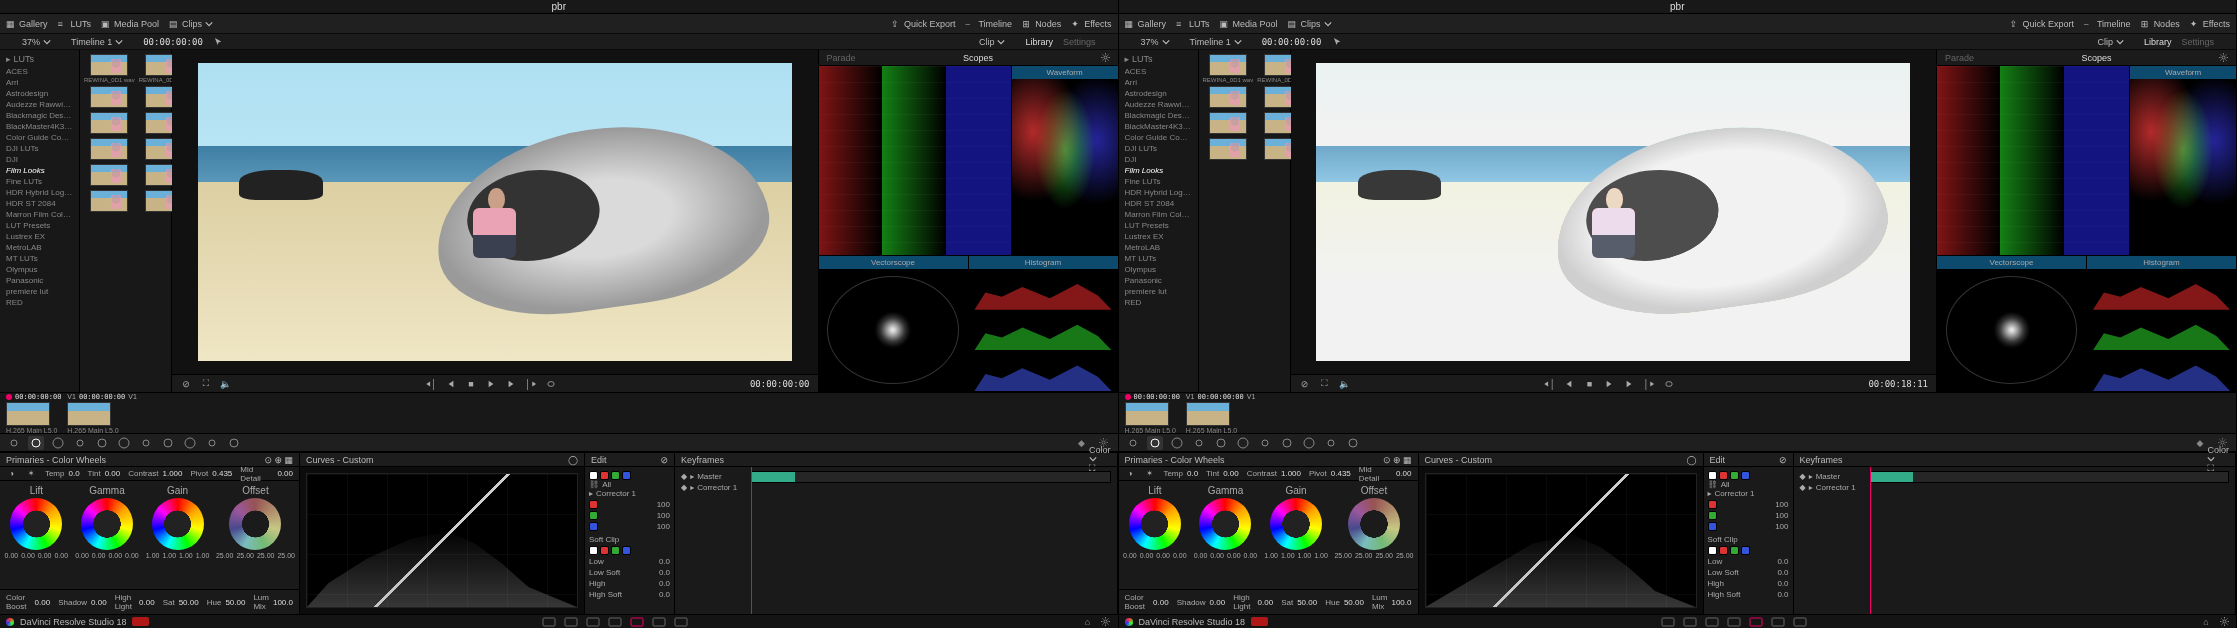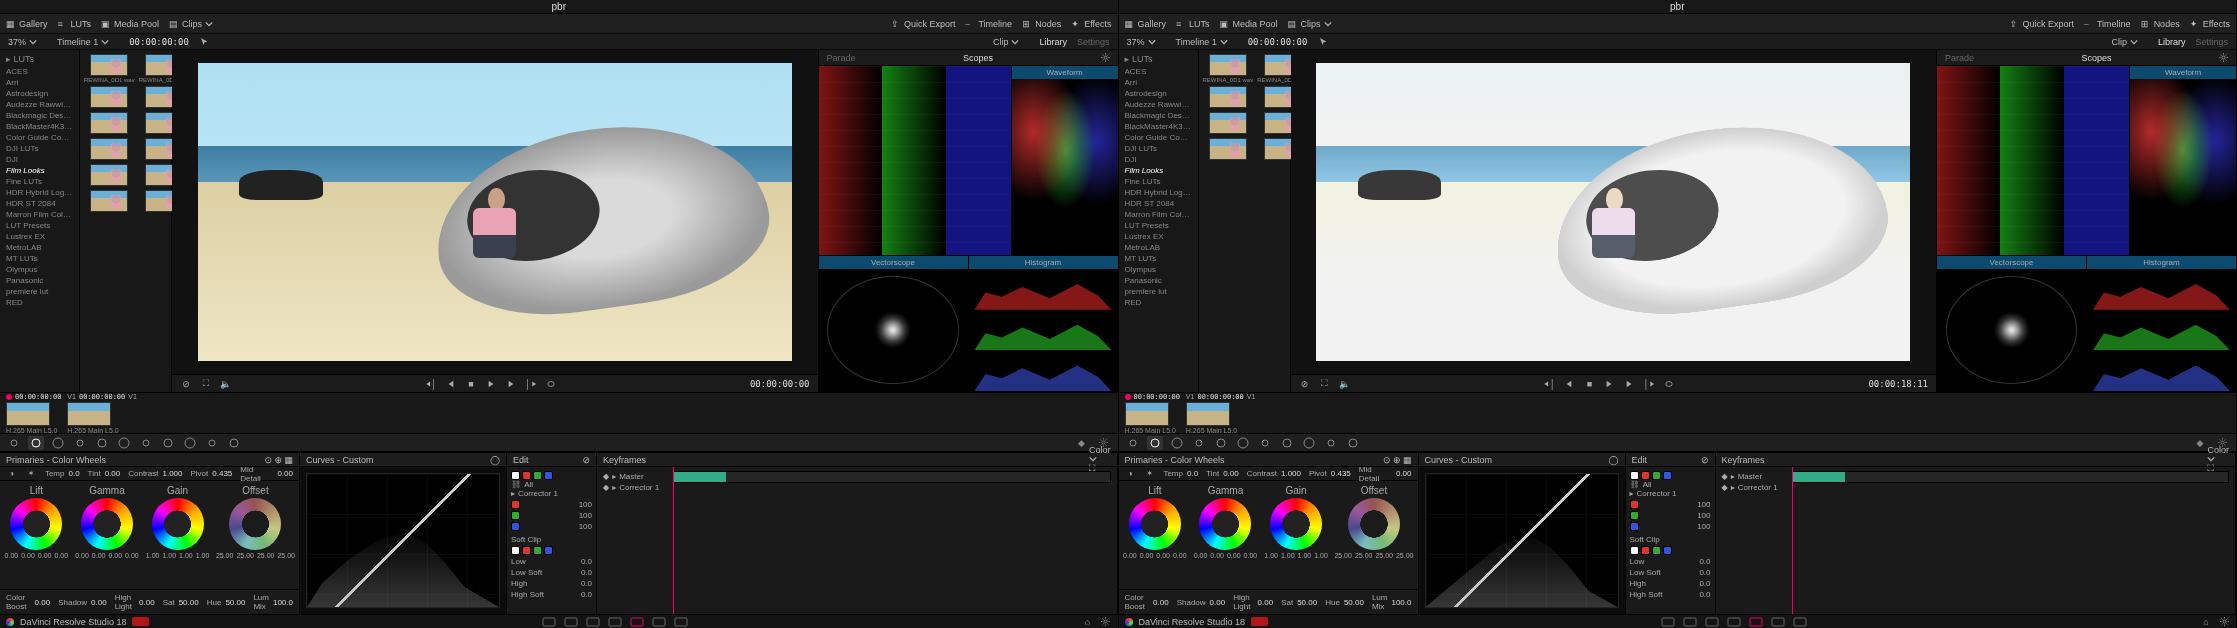--- a/index.html
+++ b/index.html
@@ -34,21 +34,21 @@
   }
   .topbar .sp { flex: 1; }
   .tbtn { display: flex; align-items: center; gap: 3px; color: #bbb; cursor: pointer; }
   .tbtn .ic { width: 10px; height: 10px; display: inline-block; }
   
   .zoombar {
     height: 16px;
     background: #1c1c1c;
     display: flex;
     align-items: center;
-    padding: 0 8px;
+    padding: 0 22px;
     gap: 10px;
     font-size: 9px;
     border-bottom: 1px solid #0a0a0a;
   }
   .title-row {
     height: 14px;
     background: #181818;
     display: flex;
     align-items: center;
     justify-content: center;
@@ -264,21 +264,21 @@
   .colorwheel::after{
     content:""; position:absolute; inset:20%; border-radius:50%;
     background: radial-gradient(circle,#222 60%, transparent 61%);
   }
   .wheel-nums{ font-size:7px; color:#aaa; display:flex; gap:3px;}
   .wheels-foot{
     height:14px; border-top:1px solid #000; display:flex; align-items:center;
     padding:12px 6px; gap:8px; font-size:8px; color:#aaa;
   }
   
-  .curves{ width:207px;}
+  .curves{ width:285px;}
   .curves-body{ flex:1; position:relative; background:#0c0c0c;}
   .curve-plot{
     position:absolute; inset:6px; border:1px solid #222;
     background:
       repeating-linear-gradient(to right, rgba(255,255,255,.04) 0 1px, transparent 1px 40px),
       repeating-linear-gradient(to bottom, rgba(255,255,255,.04) 0 1px, transparent 1px 40px),
       #000;
   }
   .curve-plot::before{
     content:""; position:absolute; left:0; bottom:0; width:100%; height:100%;

